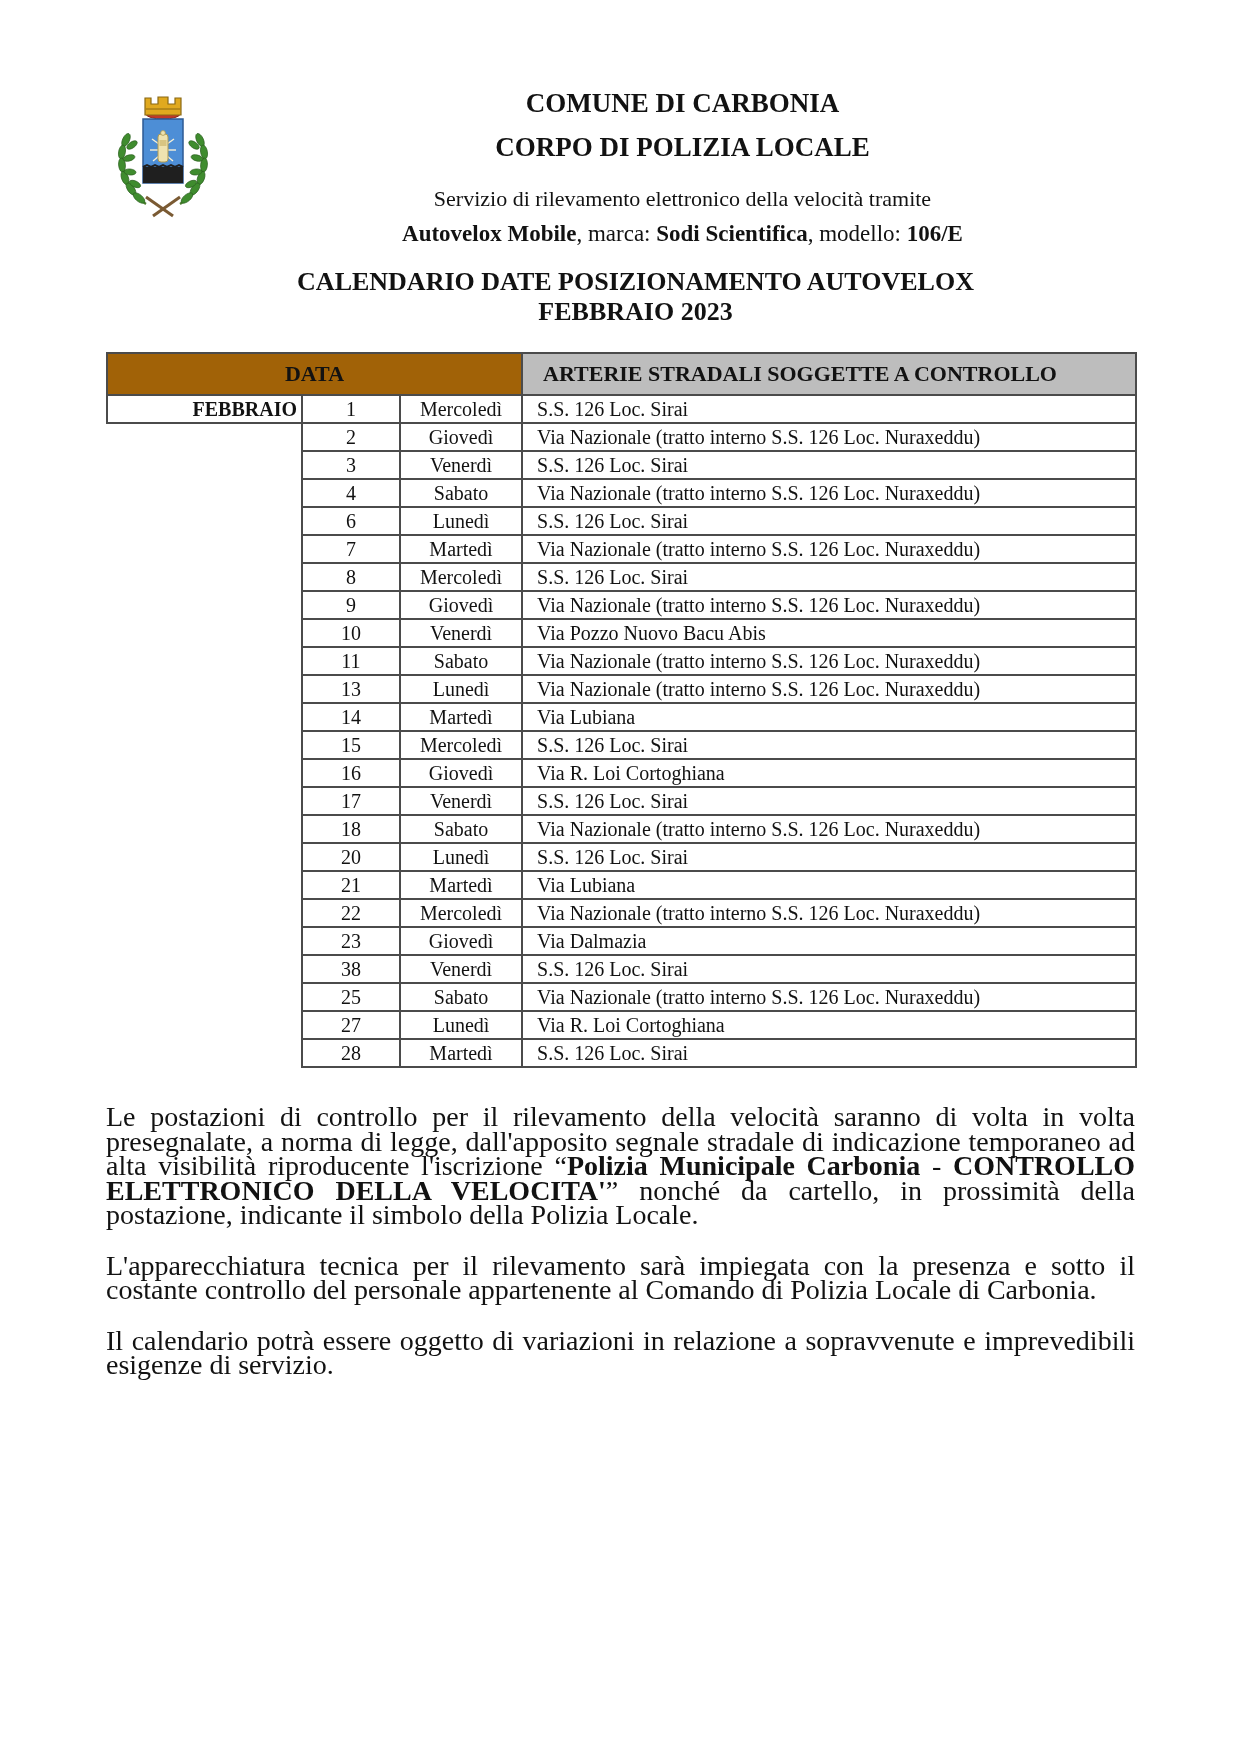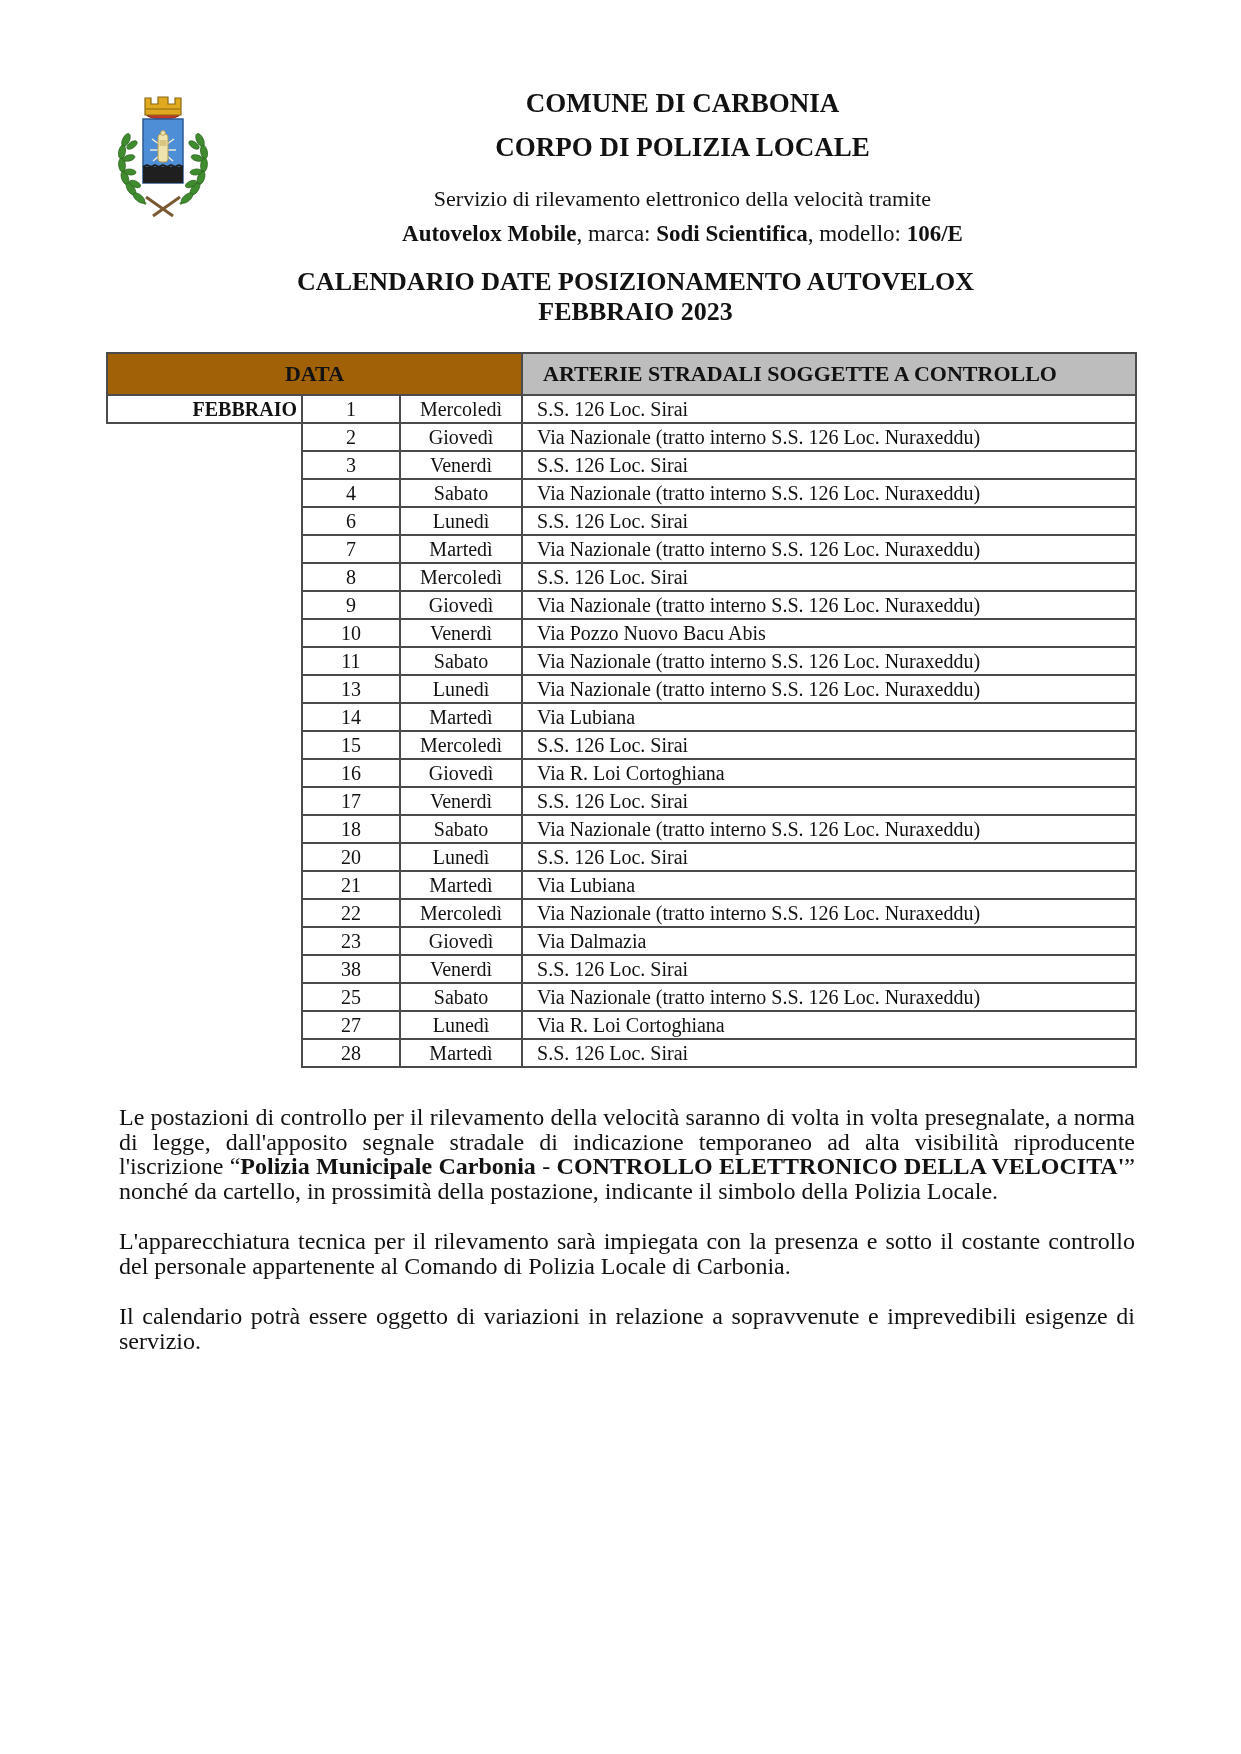--- a/index.html
+++ b/index.html
@@ -23,21 +23,21 @@
   .pos-table td{border:2px solid #4b4b4b;padding:0 4px;height:26px;line-height:24px;
     overflow:hidden;white-space:nowrap;}
   .pos-table .hdr{background:#bdbdbd;font-weight:bold;font-size:22px;height:40px;line-height:40px;}
   .pos-table .hdr-data{text-align:center;}
   .pos-table .hdr-art{text-align:left;padding-left:20px;}
   .c-month{font-weight:bold;text-align:right;}
   .c-month-empty{border:none !important;}
   .c-day{text-align:center;}
   .c-weekday{text-align:center;}
   .c-loc{text-align:left;padding-left:14px !important;margin-left:12px;}
-  .paras{font-size:24px;line-height:24.5px;text-align:justify;margin-left:13px;}
+  .paras{font-size:28px;line-height:24.5px;text-align:justify;}
   .paras .p1{margin-top:37px;}
   .paras .p2{margin-top:26px;}
   .paras .p3{margin-top:26px;}
   .paras b{font-weight:bold;}
 </style>
 </head>
 <body>
 
 <div class="logo">
   <svg width="100" height="140" viewBox="0 0 100 140">

